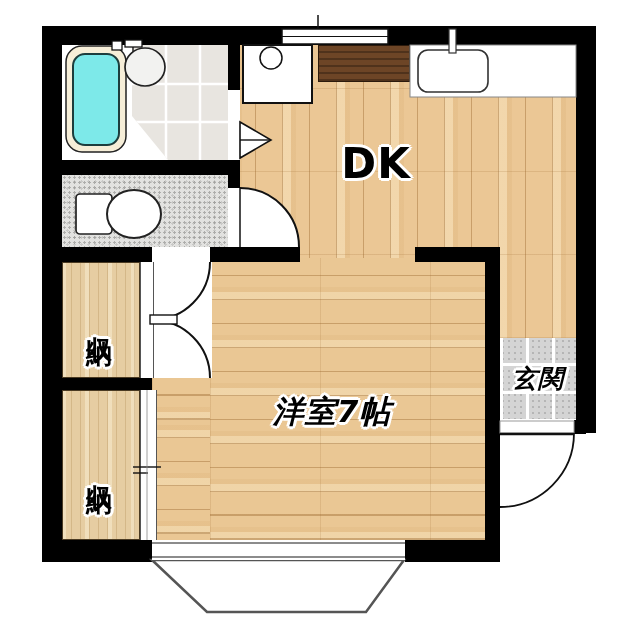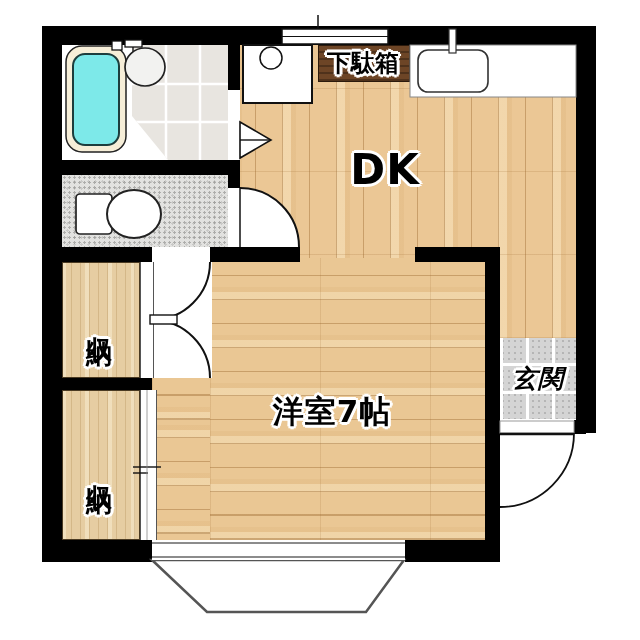--- a/index.html
+++ b/index.html
@@ -50,21 +50,21 @@
     background-color:#6d4526;
     background-image:repeating-linear-gradient(0deg, rgba(0,0,0,.28) 0 2px, transparent 2px 7px);
     border:1px solid #2c1a0c;
   }
   
   .lbl{position:absolute;transform:translate(-50%,-50%);color:#000;font-weight:bold;
        white-space:nowrap;z-index:60;letter-spacing:1px;
        text-shadow:-2px -2px 0 #fff,2px -2px 0 #fff,-2px 2px 0 #fff,2px 2px 0 #fff,
                    -3px 0 0 #fff,3px 0 0 #fff,0 -3px 0 #fff,0 3px 0 #fff;}
   .lbl-dk{font-size:42px;}
-  .lbl-yo{font-size:31px;}
+  .lbl-yo{font-size:31px;font-style:italic;}
   .lbl-v{writing-mode:vertical-rl;font-size:26px;letter-spacing:4px;}
   .lbl-genkan{font-size:25px;}
   .lbl-geta{font-size:24px;letter-spacing:0;}
   .z1{z-index:10}.z2{z-index:20}.z3{z-index:30}.z4{z-index:40}
 </style>
 </head>
 <body>
 
 <div class="plan">
 
@@ -183,20 +183,19 @@
     </g>
 
     <g>
       <rect x="500" y="421" width="74" height="12" fill="#fff" stroke="#999" stroke-width="1"></rect>
       <path d="M 574 433 A 74 74 0 0 1 500 507 L 500 433 Z" fill="#fff"></path>
       <path d="M 574 433 A 74 74 0 0 1 500 507" fill="none" stroke="#111" stroke-width="1.8"></path>
       <line x1="500" y1="434" x2="574" y2="434" stroke="#111" stroke-width="2.5"></line>
     </g>
   </svg>
 
-  <div class="lbl lbl-dk" style="left:385px;top:163px;margin-top:6px;">DK</div>
+  <div class="lbl lbl-dk" style="left:376px;top:163px;">DK</div>
   <div class="lbl lbl-yo" style="left:332px;top:412px;">洋室7帖</div>
   <div class="lbl lbl-v" style="left:100px;top:320px;">収納</div>
   <div class="lbl lbl-v" style="left:100px;top:468px;">収納</div>
   <div class="lbl lbl-genkan" style="left:538px;top:378px;font-style:italic;">玄関</div>
-  <div class="lbl lbl-geta" style="left:363px;top:63px;">下駄箱</div>
 
 </div>
 
 </body></html>

